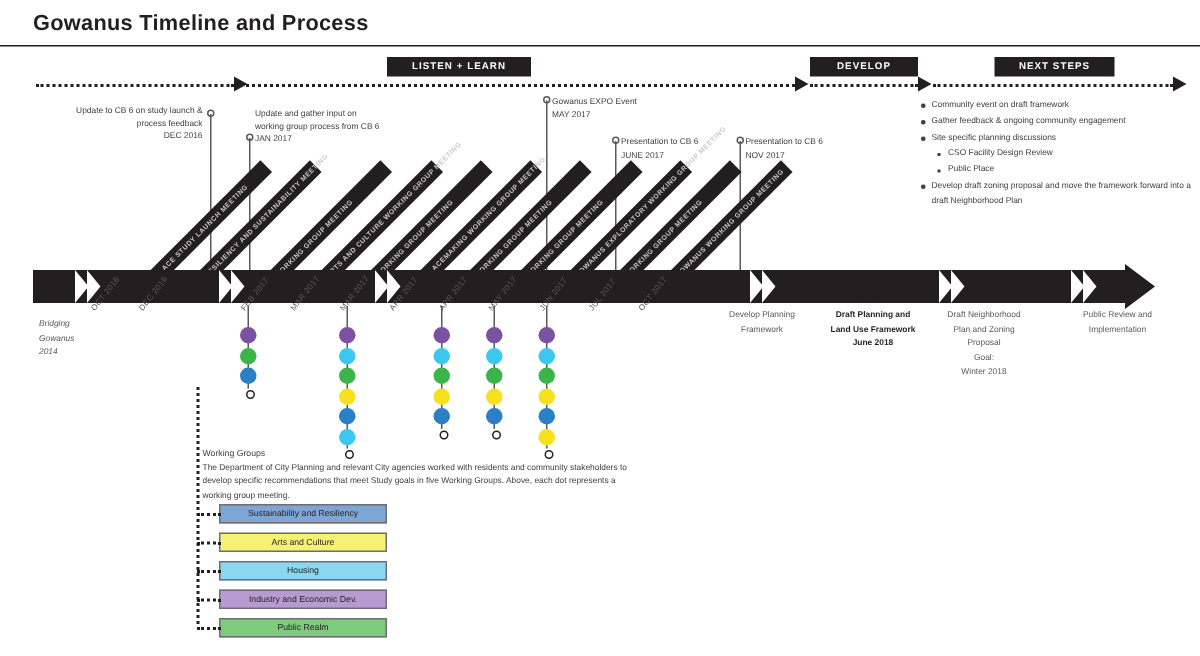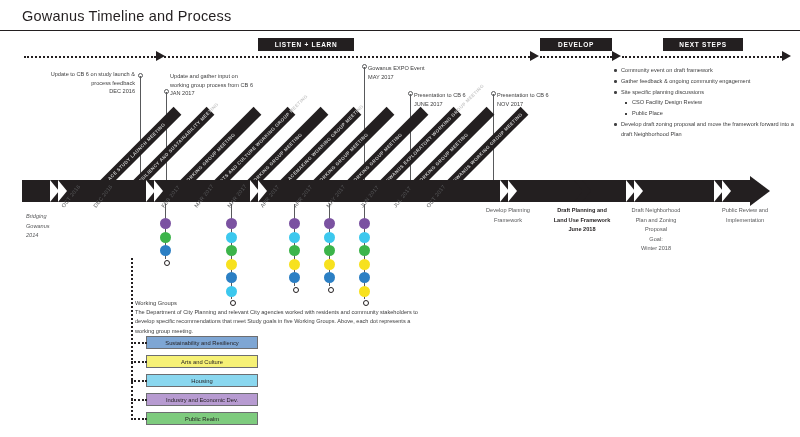--- a/index.html
+++ b/index.html
@@ -1,19 +1,19 @@
 <!DOCTYPE html>
 <html><head>
 <meta charset="utf-8">
 <style>
   html,body{margin:0;padding:0;}
   body{width:800px;height:437px;background:#fff;font-family:"Liberation Sans",sans-serif;position:relative;overflow:hidden;}
   .page{position:absolute;left:0;top:0;width:800px;height:437px;}
 
-  #title{position:absolute;left:22px;top:8px;font-size:14.5px;font-weight:normal;color:#231f20;letter-spacing:0.2px;}
+  #title{position:absolute;left:22px;top:8px;font-size:14.5px;font-weight:bold;color:#231f20;letter-spacing:0.2px;}
   #rule{position:absolute;left:0;top:30px;width:800px;height:1px;background:#231f20;}
 
   
   .dotline{position:absolute;height:8px;border-top:2px dotted #231f20;}
   .dotline .head{position:absolute;right:-9px;top:-7px;width:0;height:0;border-left:9px solid #231f20;border-top:5px solid transparent;border-bottom:5px solid transparent;}
   .phasetag{position:absolute;background:#231f20;color:#fff;font-size:6.5px;font-weight:bold;letter-spacing:0.7px;padding:3px 0 3px 0;text-align:center;}
 
   
   #bar{position:absolute;left:22px;top:180px;width:748px;height:22px;}
   #barbody{position:absolute;left:0;top:0;width:730px;height:22px;background:#231f20;}

